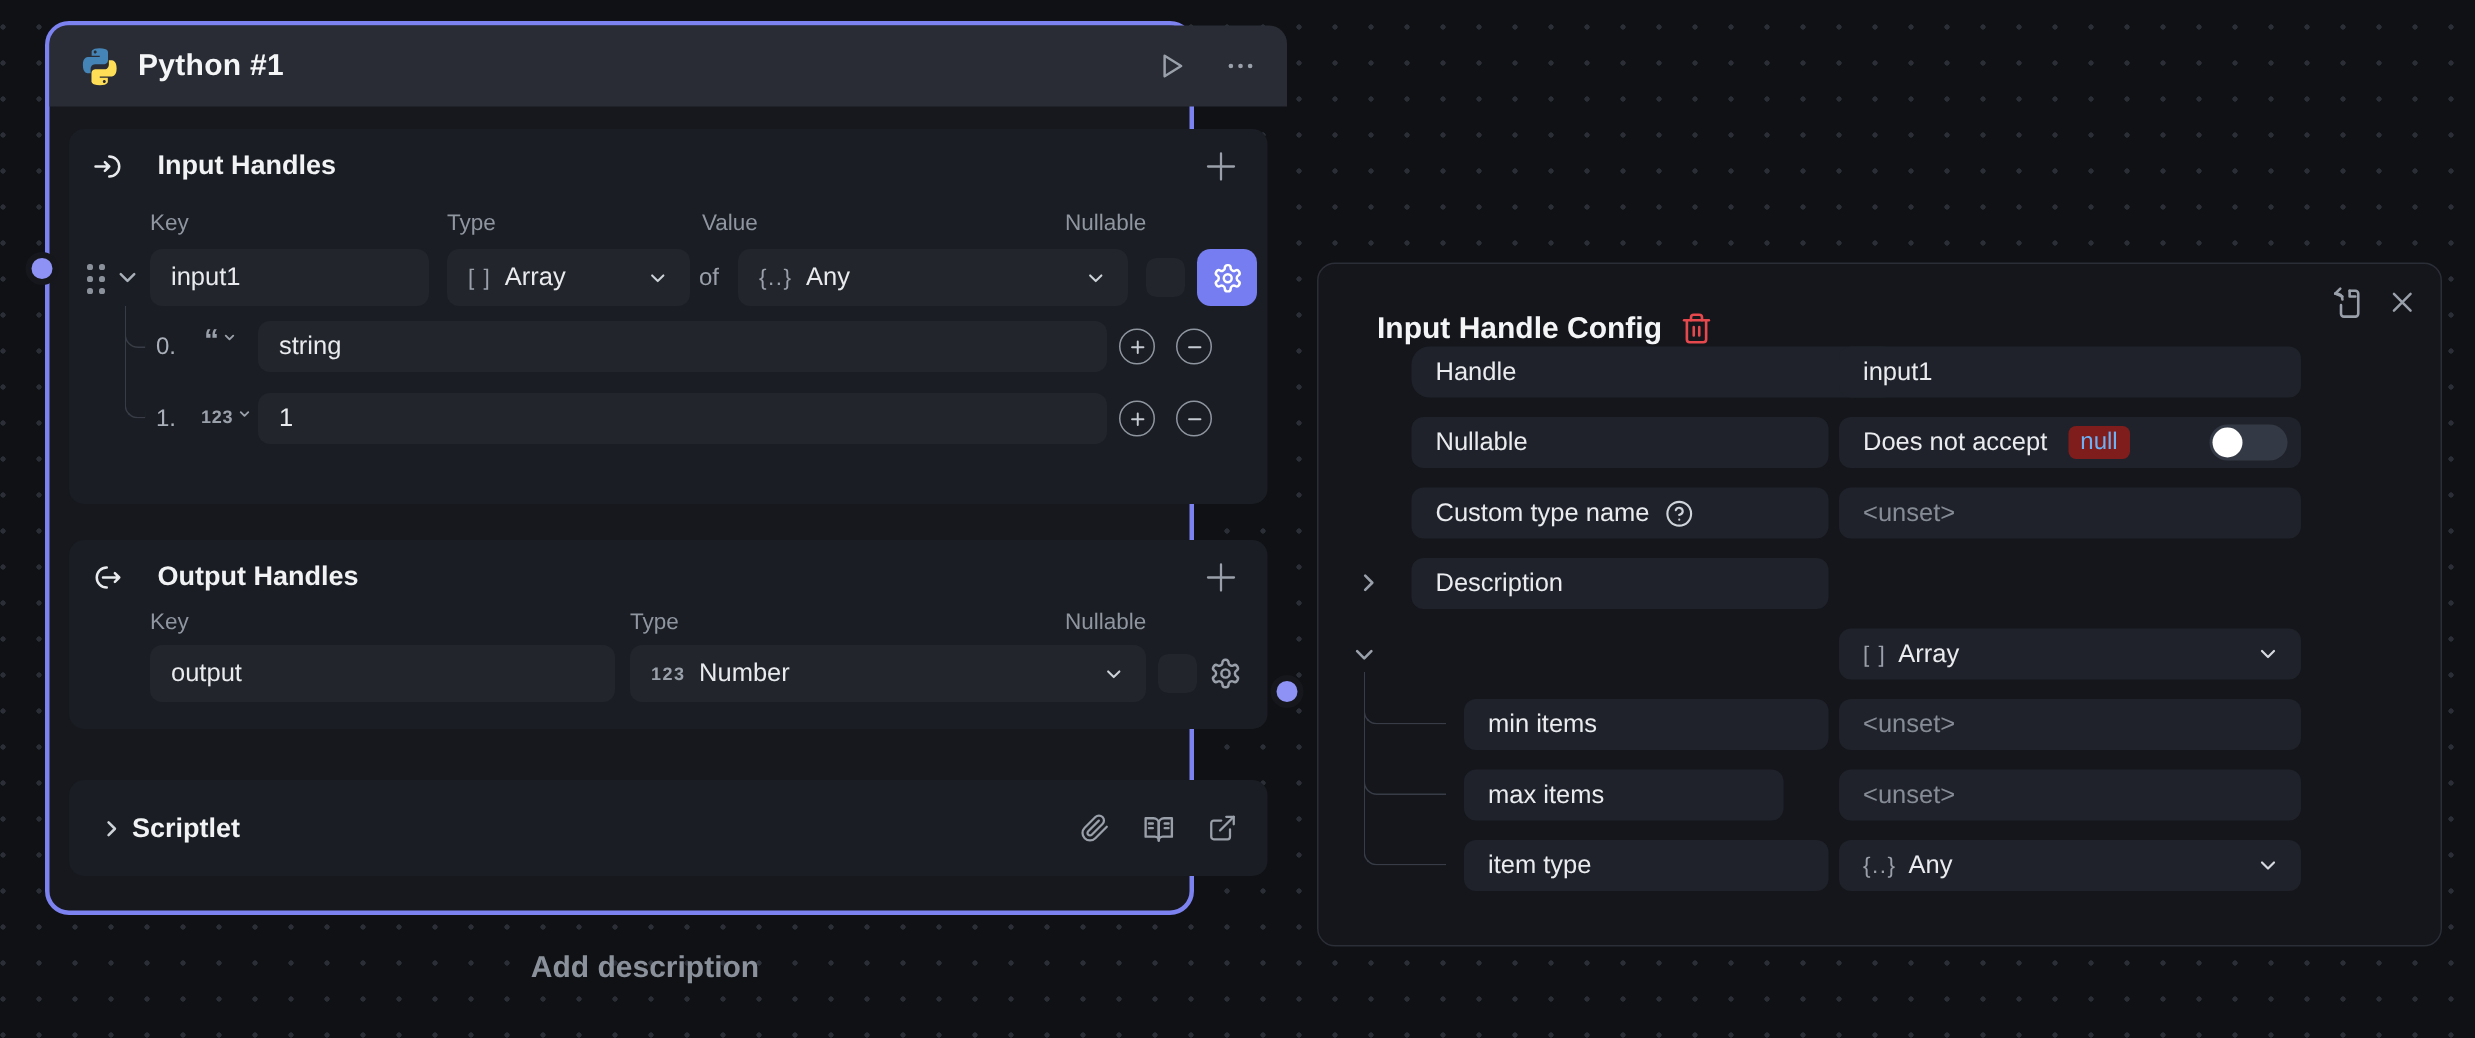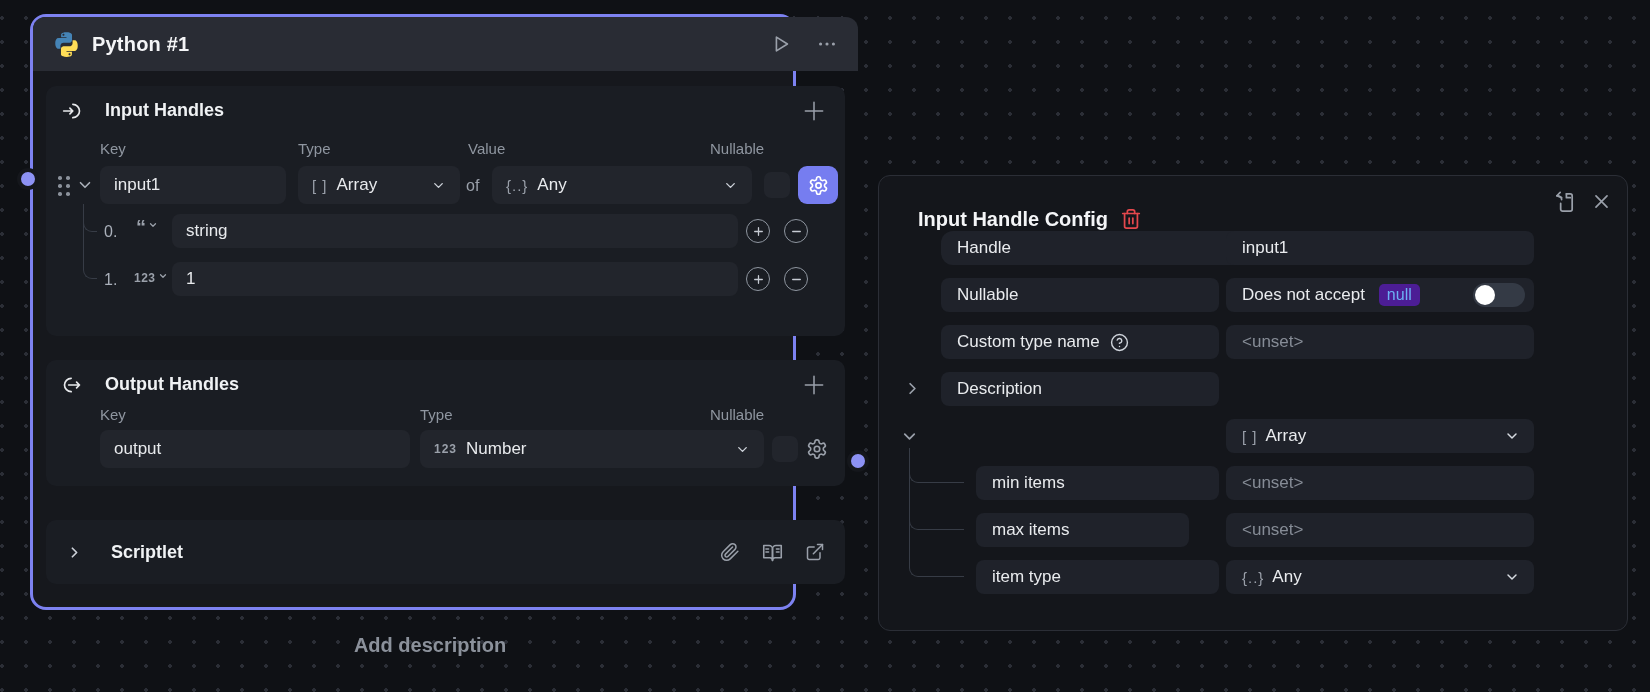--- a/index.html
+++ b/index.html
@@ -49,21 +49,21 @@
   .tree { position:absolute; border-left:1.6px solid #373c46; border-bottom:1.6px solid #373c46;
           border-bottom-left-radius:9px; }
 
   .idx { position:absolute; font-size:16px; color:#aab0ba; }
   .kind { position:absolute; display:flex; align-items:flex-start; gap:2px; color:#9aa0aa; }
   .kind .q { font-size:20px; font-weight:700; line-height:14px; }
   .kind .n123 { font-size:12px; font-weight:700; letter-spacing:.5px; }
   .circle-btn { position:absolute; width:24px; height:24px; border:1.6px solid #8f96a0; border-radius:50%;
                 display:flex; align-items:center; justify-content:center; color:#c6cbd3; }
 
-  .scriptlet-row { display:flex; align-items:center; gap:28px; height:100%; padding:0 20px; }
+  .scriptlet-row { display:flex; align-items:center; gap:5px; height:100%; padding:0 20px; }
   .scriptlet-title { font-size:18px; font-weight:600; color:#f0f2f4; }
   .scriptlet-icons { margin-left:auto; display:flex; align-items:center; gap:22px; color:#9aa0aa; }
 
   .add-desc { position:absolute; left:30px; top:634px; width:800px; text-align:center;
               font-size:20px; font-weight:700; color:#8b919b; }
 
   .port { position:absolute; width:22px; height:22px; border-radius:50%; background:#8d92f4;
           border:4px solid #15171c; }
 
   
@@ -71,21 +71,21 @@
            background:#14161b; border:1px solid #2b2e36; border-radius:12px; }
   .panel-header { position:absolute; left:39px; top:13px; display:flex; align-items:flex-start; gap:12px;margin-top:19px; }
   .panel-title { font-size:20px; font-weight:700; color:#f4f5f7; }
   .panel-hdr-icons { position:absolute; top:14px; right:16px; display:flex; align-items:center; gap:16px; color:#9aa0aa; }
 
   .p-chev { position:absolute; color:#9aa0aa; }
   .chip { position:absolute; height:34px; background:#1f222a; border-radius:8px;
           display:flex; align-items:center; padding:0 16px; font-size:17px; color:#e9ebee; gap:8px; }
   .chip.muted { color:#868c96; }
   .chip .dd-chev { position:absolute; right:14px; color:#d6dae0; }
-  .badge-null { margin-left:6px; background:#4c1d95; color:#6cb1f5; font-size:16px;
+  .badge-null { margin-left:6px; background:#7f1d1d; color:#6cb1f5; font-size:16px;
                 padding:2px 8px; border-radius:5px; }
   .toggle { position:absolute; right:9px; width:52px; height:24px; background:#343a45; border-radius:12px; }
   .toggle .knob { position:absolute; left:2px; top:2px; width:20px; height:20px; border-radius:50%; background:#fff; }
   .help { color:#cfd4db; margin-left:2px; }
 </style>
 </head>
 <body>
 
 <div class="node">
 

